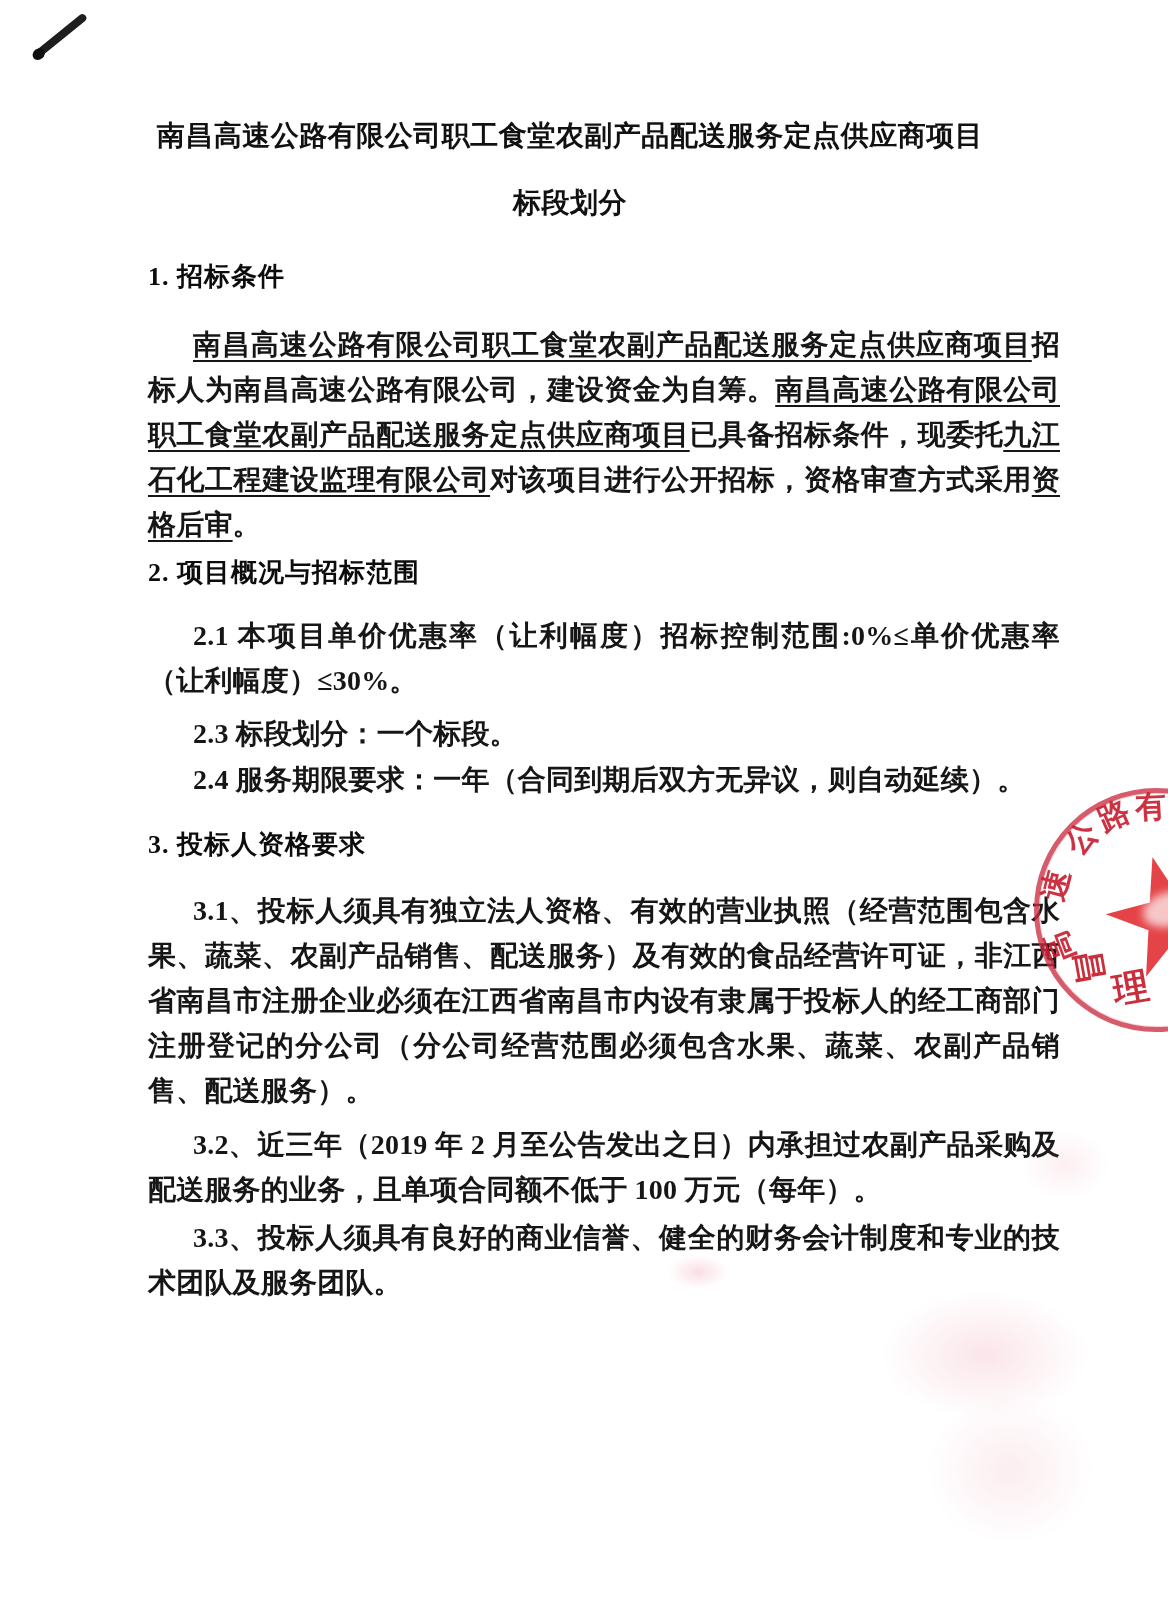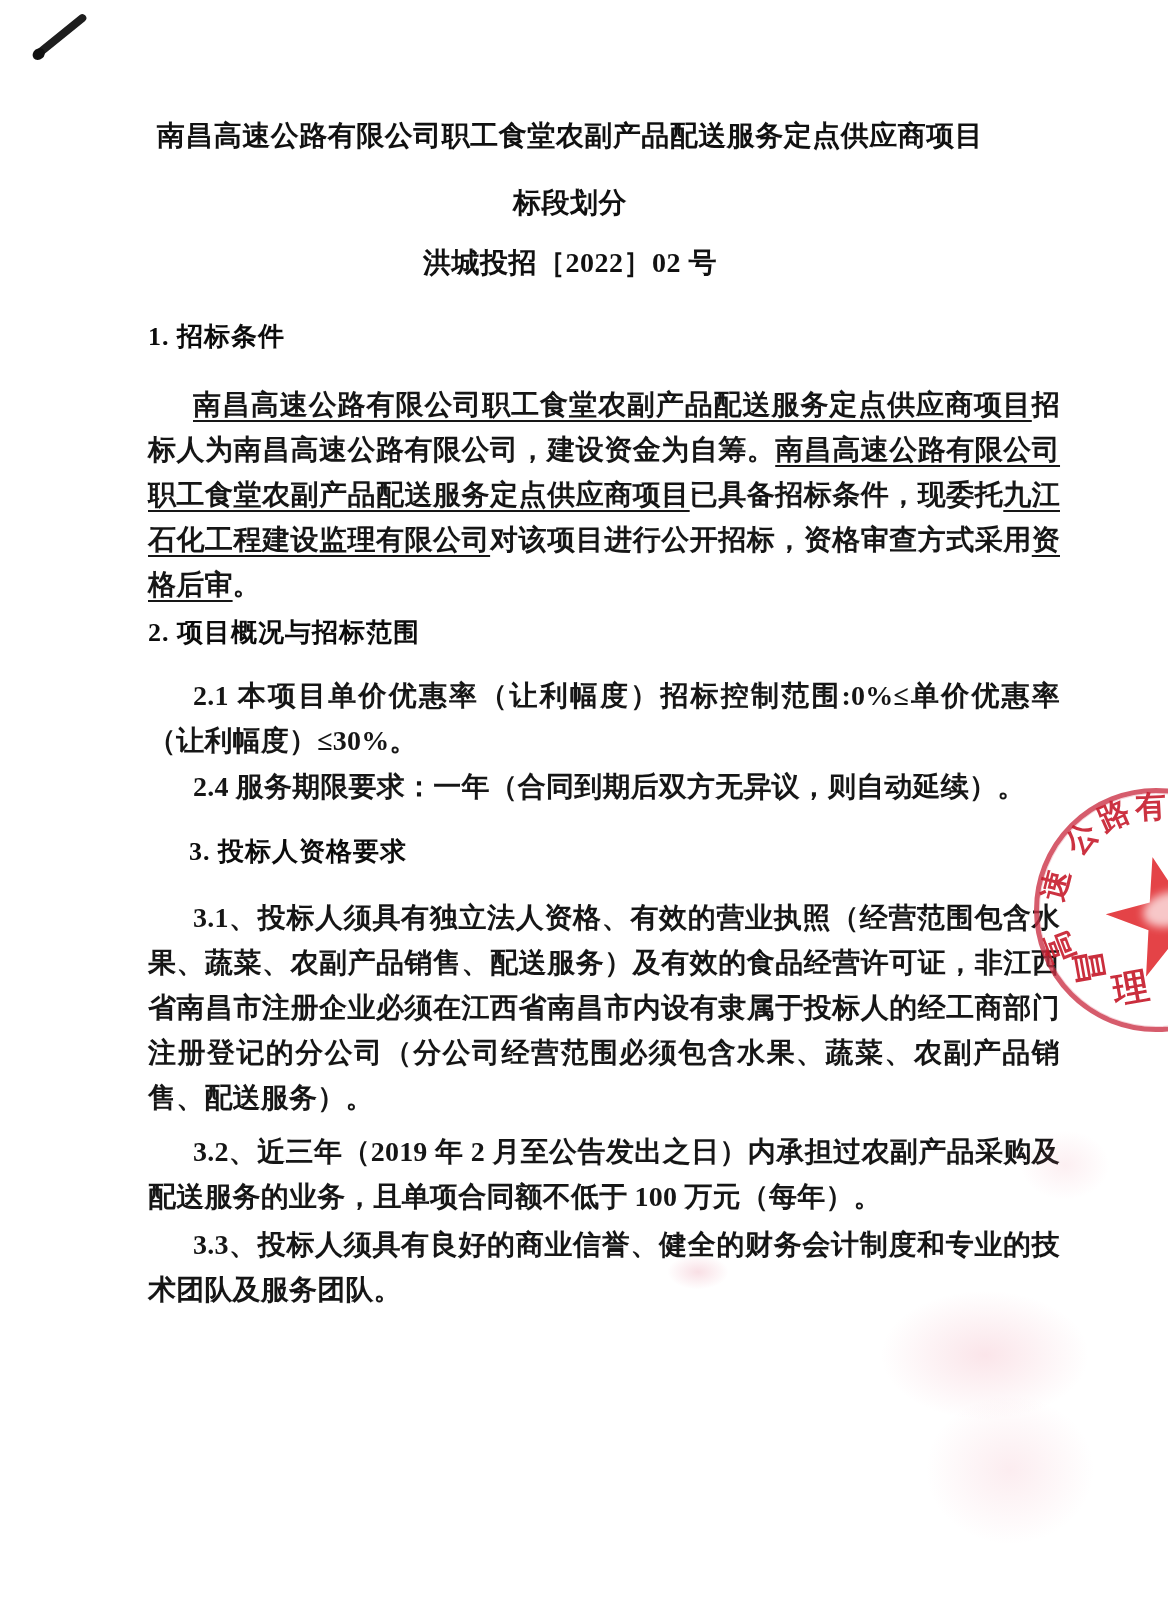--- a/index.html
+++ b/index.html
@@ -20,21 +20,21 @@
     letter-spacing:0.5px;
   }
   .t2{margin-top:22px;}
   .t3{margin-top:15px;}
   h2{
     font-size:26px;line-height:36px;font-weight:bold;color:#0c0c0c;
     letter-spacing:1px;margin:0;
   }
   .h-s1{margin-top:34px;}
   .h-s2{margin-top:8px;}
-  .h-s3{margin-top:25px;margin-left:41px;}
+  .h-s3{margin-top:25px;}
   p{
     font-size:28px;line-height:45px;margin:0;
     text-align:justify;text-indent:45px;
     font-weight:600;color:#161616;letter-spacing:0.2px;
   }
   .p1{margin-top:27px;}
   .p21{margin-top:22px;}
   .p22{margin-top:2px;}
   .p23{margin-top:8px;}
   .p24{margin-top:1px;}
@@ -103,27 +103,27 @@
 </head>
 <body>
 
 <div class="page">
 
   <div class="pen-mark"></div>
 
   <div class="content">
     <div class="t1">南昌高速公路有限公司职工食堂农副产品配送服务定点供应商项目</div>
     <div class="t2">标段划分</div>
-    <div class="t3">洪城投招［2022］02 号</div>
 
     <h2 class="h-s1">1. 招标条件</h2>
     <p class="p1"><span class="u">南昌高速公路有限公司职工食堂农副产品配送服务定点供应商项目</span><span>招标人为南昌高速公路有限公司，建设资金为自筹。</span><span class="u">南昌高速公路有限公司职工食堂农副产品配送服务定点供应商项目</span><span>已具备招标条件，现委托</span><span class="u">九江石化工程建设监理有限公司</span><span>对该项目进行公开招标，资格审查方式采用</span><span class="u">资格后审</span><span>。</span></p>
 
     <h2 class="h-s2">2. 项目概况与招标范围</h2>
     <p class="p21"><span>2.1 本项目单价优惠率（让利幅度）招标控制范围:0%≤单价优惠率（让利幅度）≤30%。</span></p>
+    <p class="p23"><span>2.3 标段划分：一个标段。</span></p>
     <p class="p24"><span>2.4 服务期限要求：一年（合同到期后双方无异议，则自动延续）。</span></p>
 
     <h2 class="h-s3">3. 投标人资格要求</h2>
     <p class="p31"><span>3.1、投标人须具有独立法人资格、有效的营业执照（经营范围包含水果、蔬菜、农副产品销售、配送服务）及有效的食品经营许可证，非江西省南昌市注册企业必须在江西省南昌市内设有隶属于投标人的经工商部门注册登记的分公司（分公司经营范围必须包含水果、蔬菜、农副产品销售、配送服务）。</span></p>
     <p class="p32"><span>3.2、近三年（2019 年 2 月至公告发出之日）内承担过农副产品采购及配送服务的业务，且单项合同额不低于 100 万元（每年）。</span></p>
     <p class="p33"><span>3.3、投标人须具有良好的商业信誉、健全的财务会计制度和专业的技术团队及服务团队。</span></p>
   </div>
 
   <div class="smudge smudge-1"></div>
   <div class="smudge smudge-2"></div>

